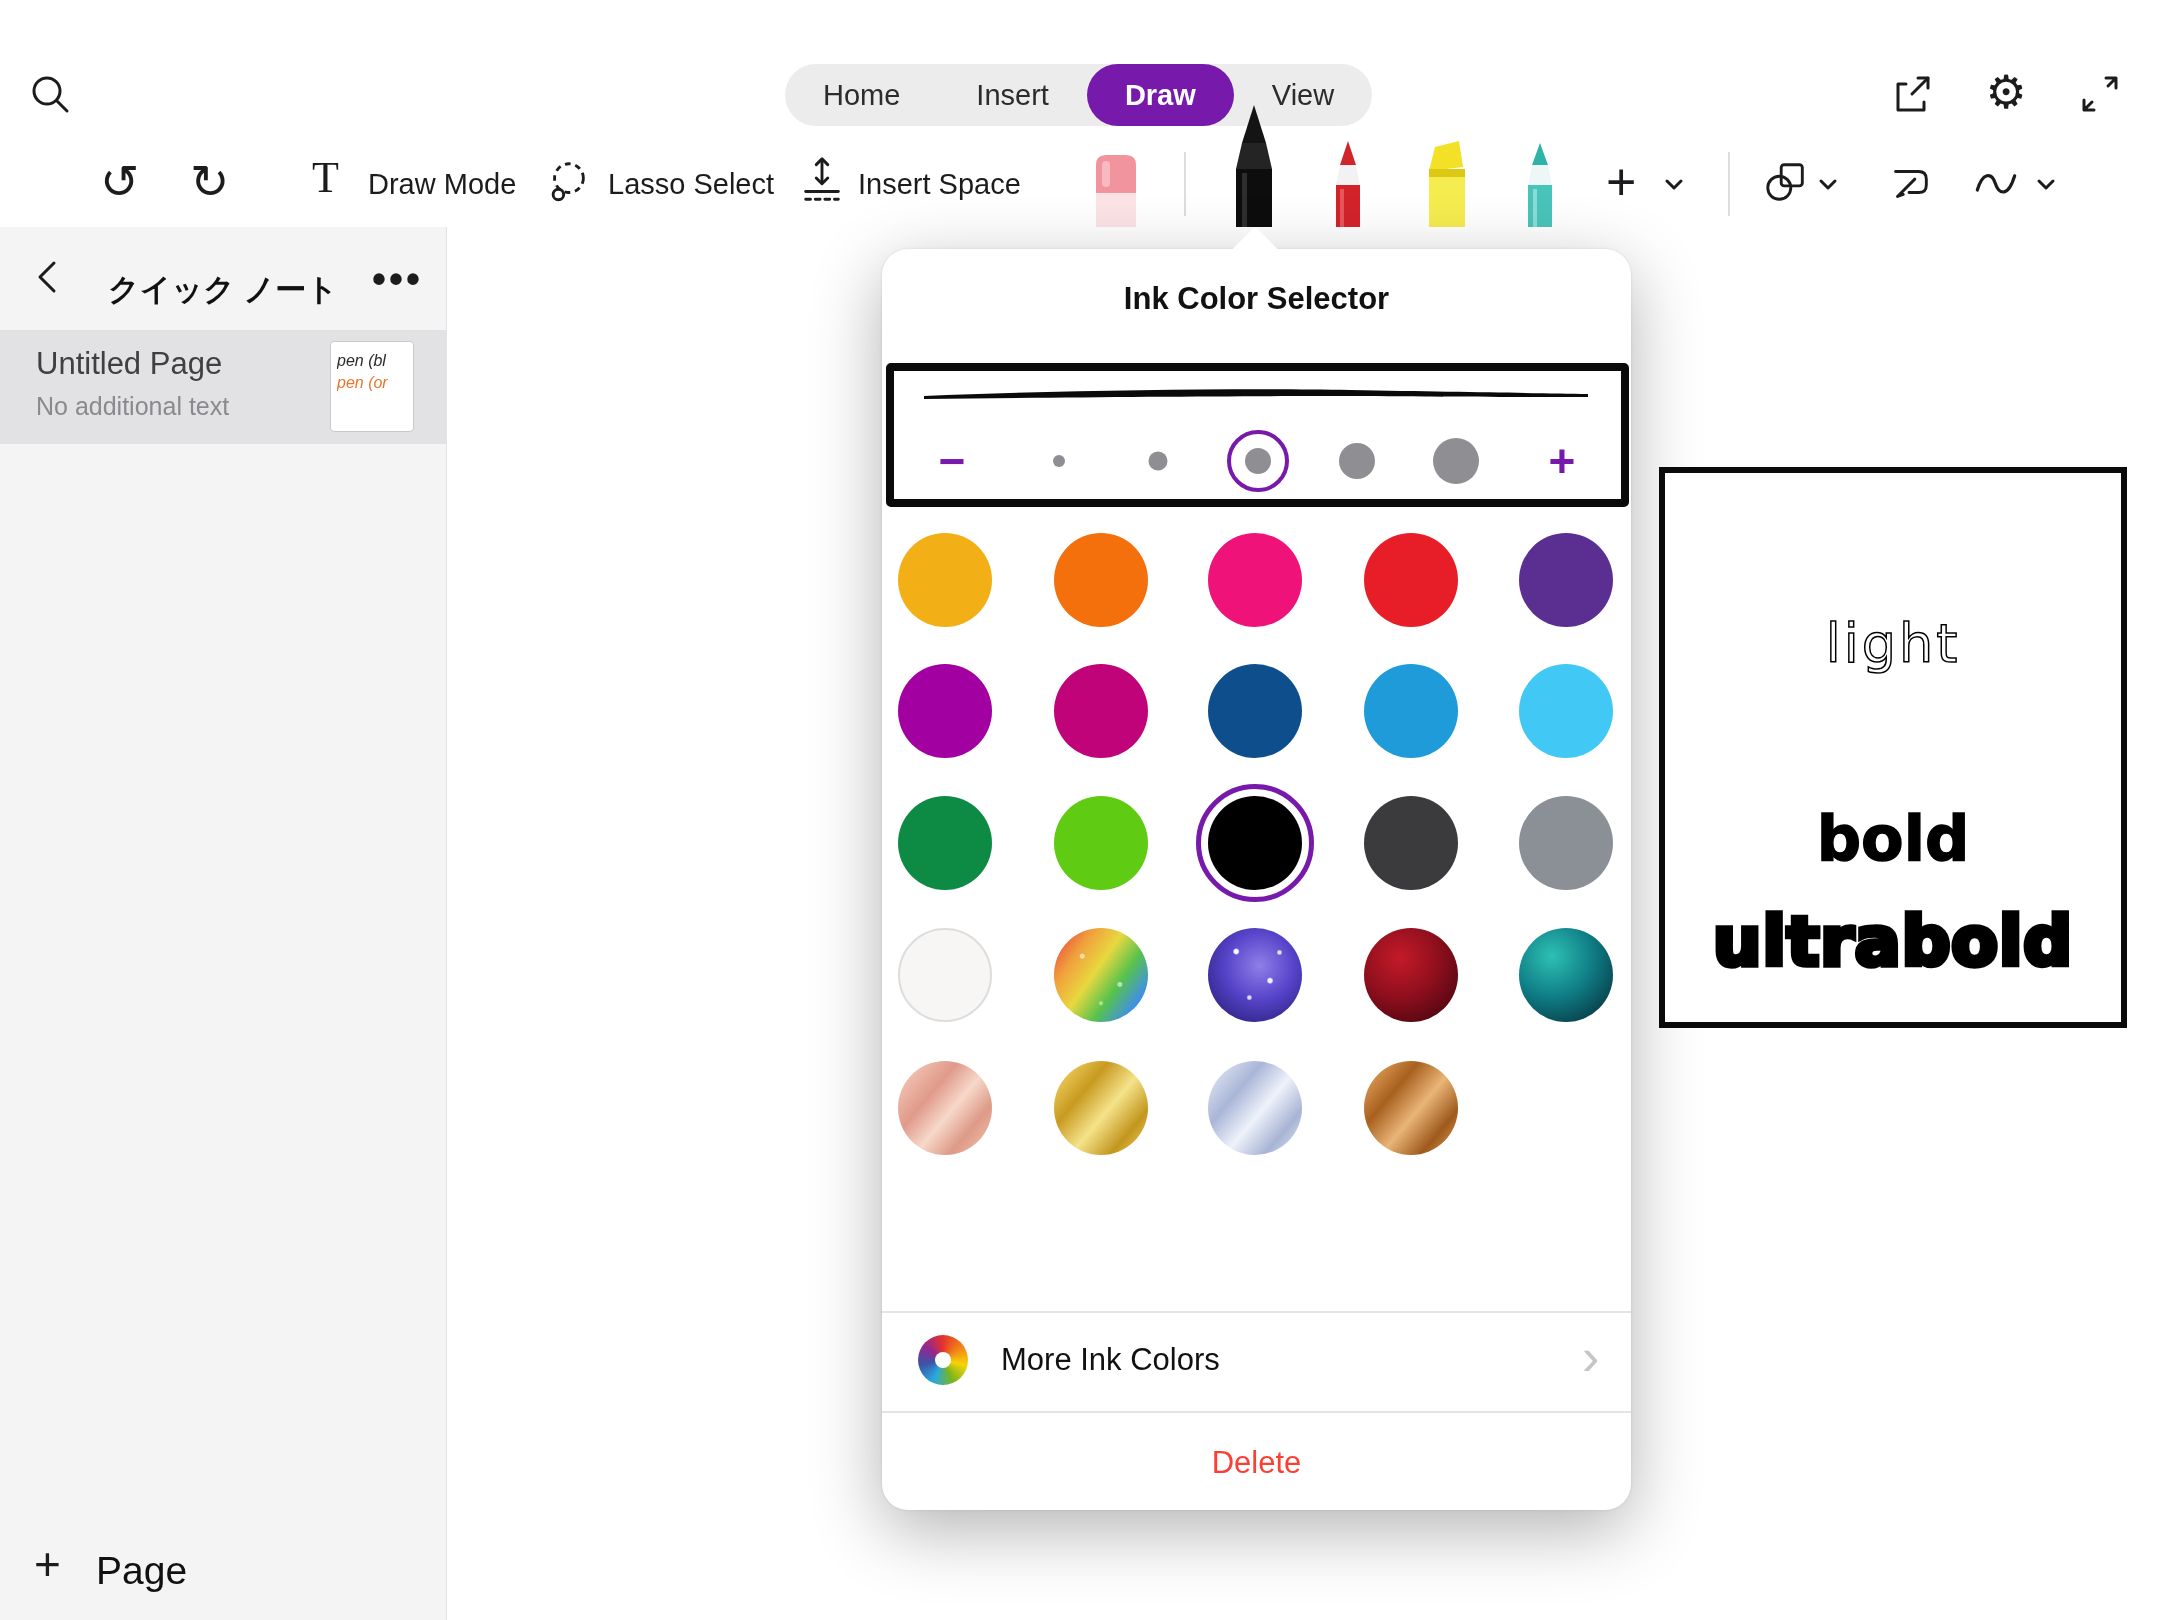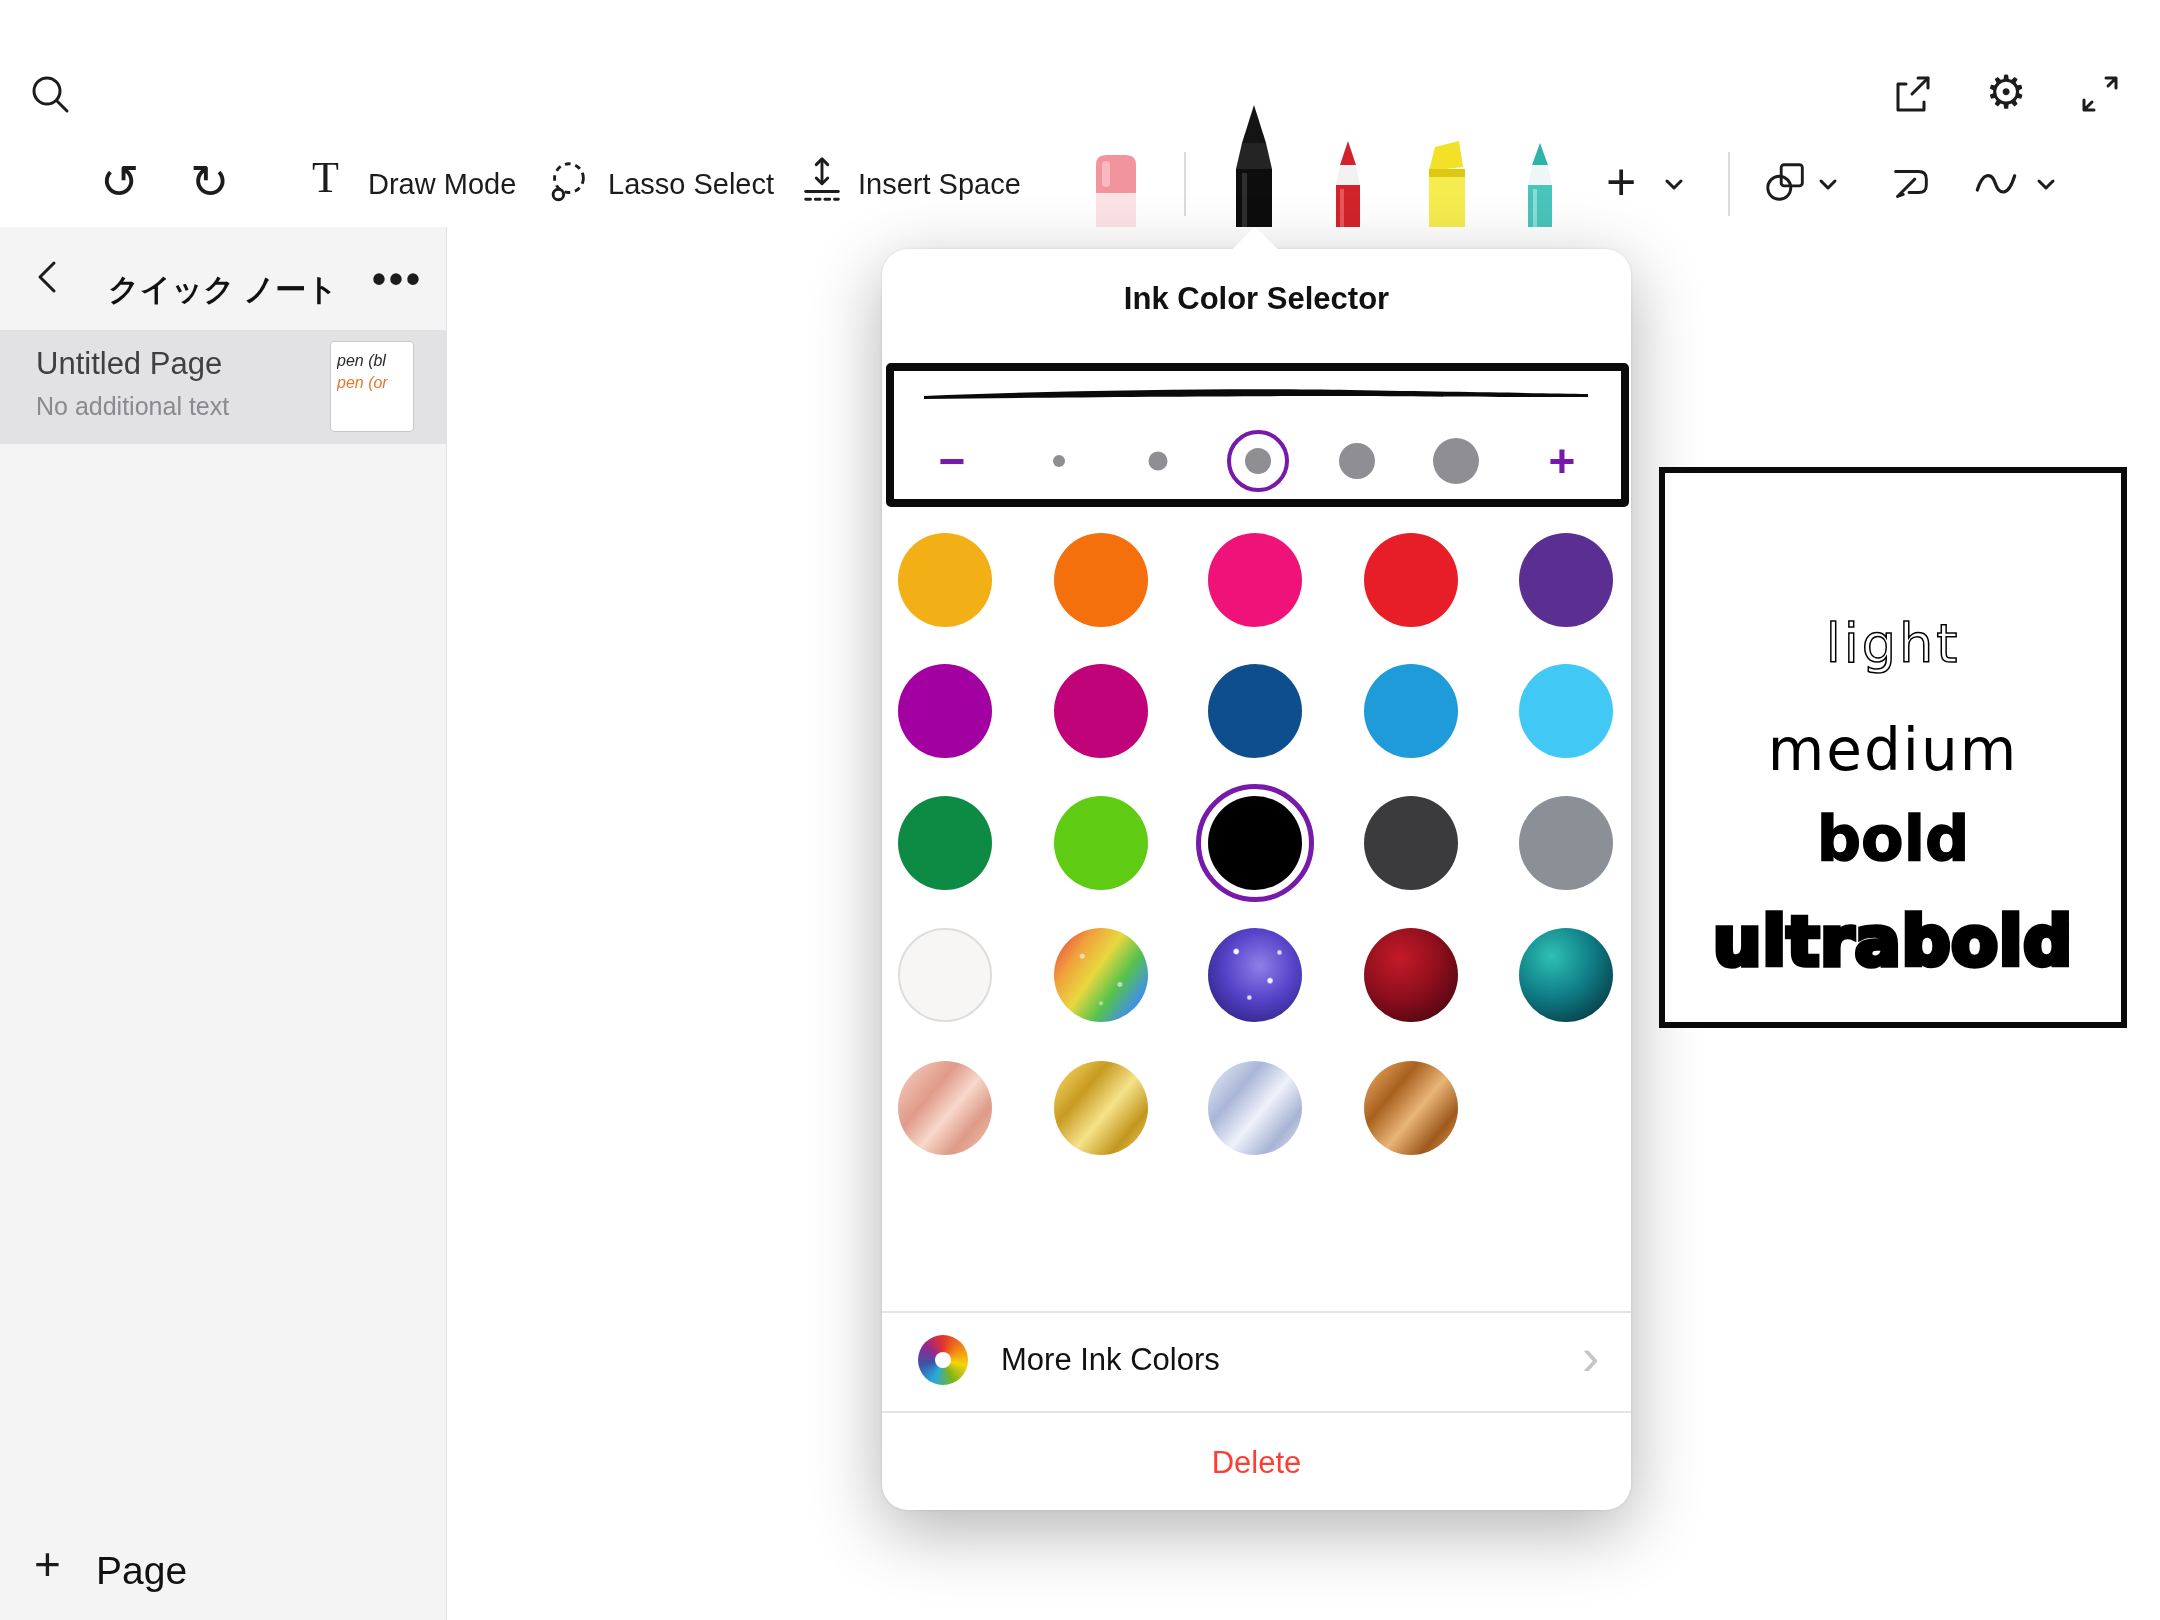--- a/index.html
+++ b/index.html
@@ -79,20 +79,26 @@
 
   <div id="header">
 
     <div class="hicon" style="left:26px;top:70px;">
       <svg width="46" height="46" viewBox="0 0 46 46">
         <circle class="stroke-ic" cx="20" cy="20" r="13"></circle>
         <line class="stroke-ic" x1="30" y1="30" x2="40" y2="40"></line>
       </svg>
     </div>
 
+    <div id="tab-bar">
+        <div class="tab">Home</div>
+        <div class="tab">Insert</div>
+        <div class="tab active">Draw</div>
+        <div class="tab">View</div>
+      </div>
 
     <div class="hicon" style="left:1888px;top:70px;">
       <svg width="48" height="48" viewBox="0 0 48 48">
         <path class="stroke-ic" d="M18 14 h-8 v26 h26 v-8"></path>
         <path class="stroke-ic" d="M24 24 L40 8"></path>
         <path class="stroke-ic" d="M30 8 h10 v10"></path>
       </svg>
     </div>
     <div class="hicon" style="left:1982px;top:68px;font-size:46px;color:#1c1c1e;">⚙</div>
     <div class="hicon" style="left:2076px;top:70px;">
@@ -283,18 +289,17 @@
       <div id="wheel"></div>
       <div id="more-label">More Ink Colors</div>
       <div id="more-chev">›</div>
     </div>
     <div class="pop-div" style="top:1162px;"></div>
     <div id="delete-row">Delete</div>
   </div>
 
   <div id="sample">
       <div class="hw hw1">light</div>
-      <div class="hw hw2">medium</div>
       <div class="hw hw3">bold</div>
       <div class="hw hw4">ultrabold</div>
     </div>
 
 </div>
 
 </body></html>

